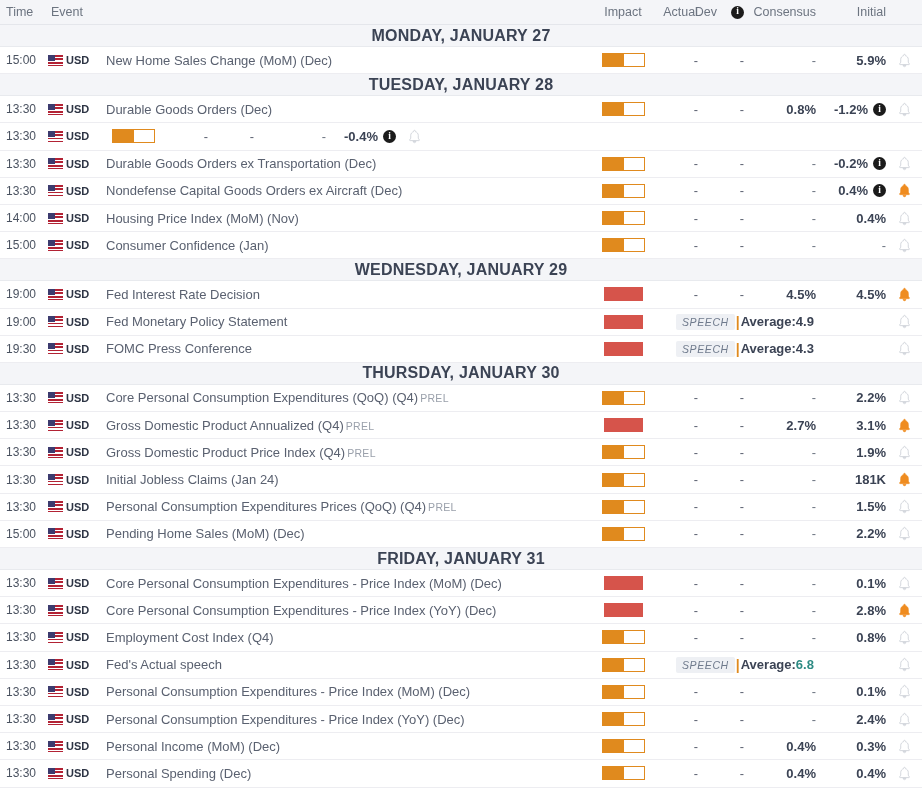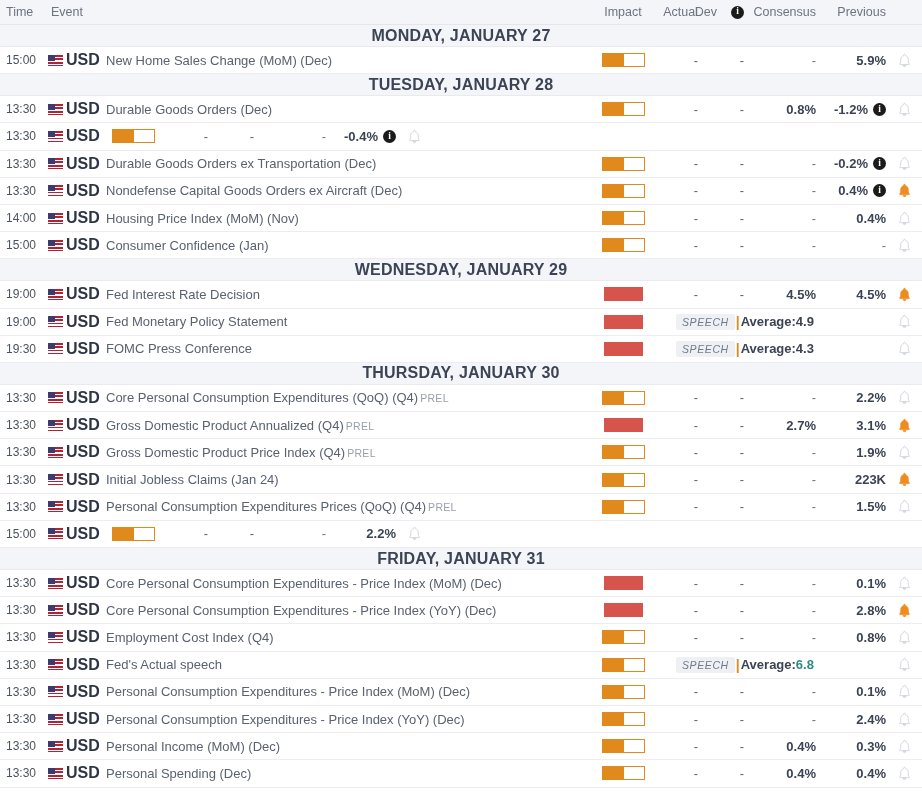--- a/index.html
+++ b/index.html
@@ -84,21 +84,21 @@
   }
   .c-cur {
     width: 56px;
     display: flex;
     align-items: center;
     gap: 3px;
     padding-left: 2px;
   }
   .c-cur .code {
     font-weight: bold;
-    font-size: 16px;
+    font-size: 11px;
     color: #2d3444;
   }
   .flag {
     width: 15px; height: 11px;
     flex: 0 0 auto;
     position: relative;
     overflow: hidden;
     background: #fff;
     border: 0;
     display: inline-block;
@@ -201,21 +201,21 @@
   <div class="hdr">
     <div class="h-time">Time</div>
     <div class="h-event">Event</div>
     <div class="h-impact">Impact</div>
     <div class="h-actual">Actual</div>
     <div class="h-dev">
       <span>Dev</span>
       <span class="info-dot">i</span>
     </div>
     <div class="h-cons">Consensus</div>
-    <div class="h-prev">Previous</div>
+    <div class="h-prev">Initial</div>
     <div class="h-bell"></div>
   </div>
 
   <div id="body-root">
       <div class="dayrow">MONDAY, JANUARY 27</div>
       <div class="row">
         <div class="c-time">15:00</div>
         <div class="c-cur">
           <span class="flag">
             <span class="stripes"></span>
@@ -568,21 +568,21 @@
           <span class="code">USD</span>
         </div>
         <div class="c-event"><span>Initial Jobless Claims (Jan 24)</span></div>
         <div class="c-impact">
           <span class="bar-med"></span>
         </div>
         <div class="c-actual">-</div>
         <div class="c-dev">-</div>
         <div class="c-cons dash">-</div>
         <div class="c-prev">
-          <span class="pv">223K</span>
+          <span class="pv">181K</span>
         </div>
         <div class="c-bell">
           <svg class="bell" viewBox="0 0 20 22">
             <path d="M10 1.5c-.8 0-1.4.6-1.4 1.4v.7C5.9 4.3 4.2 6.6 4.2 9.4v4.2L2.6 16.2c-.3.5.1 1.1.7 1.1h13.4c.6 0 1-.6.7-1.1l-1.6-2.6V9.4c0-2.8-1.7-5.1-4.4-5.8v-.7c0-.8-.6-1.4-1.4-1.4z" fill="#ef8c20" stroke="#ef8c20" stroke-width="1.2" stroke-linejoin="round"></path>
             <path d="M7.8 18.6c.2 1.1 1.1 1.9 2.2 1.9s2-.8 2.2-1.9z" fill="#ef8c20" stroke="#ef8c20" stroke-width="1.2" stroke-linejoin="round"></path>
           </svg>
         </div>
       </div>
       <div class="row">
         <div class="c-time">13:30</div>
@@ -612,20 +612,21 @@
       </div>
       <div class="row">
         <div class="c-time">15:00</div>
         <div class="c-cur">
           <span class="flag">
             <span class="stripes"></span>
             <span class="canton"></span>
           </span>
           <span class="code">USD</span>
         </div>
+        <div class="c-event"><span>Pending Home Sales (MoM) (Dec)</span></div>
         <div class="c-impact">
           <span class="bar-med"></span>
         </div>
         <div class="c-actual">-</div>
         <div class="c-dev">-</div>
         <div class="c-cons dash">-</div>
         <div class="c-prev">
           <span class="pv">2.2%</span>
         </div>
         <div class="c-bell">

